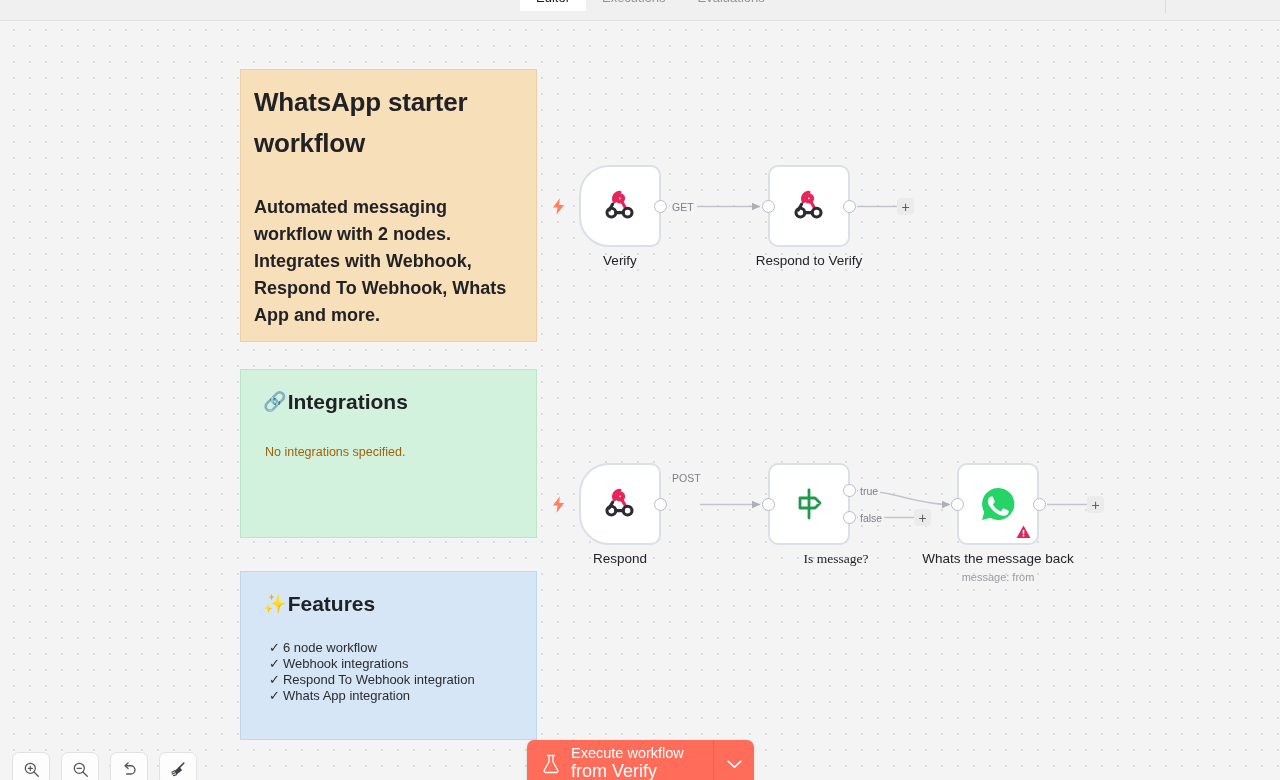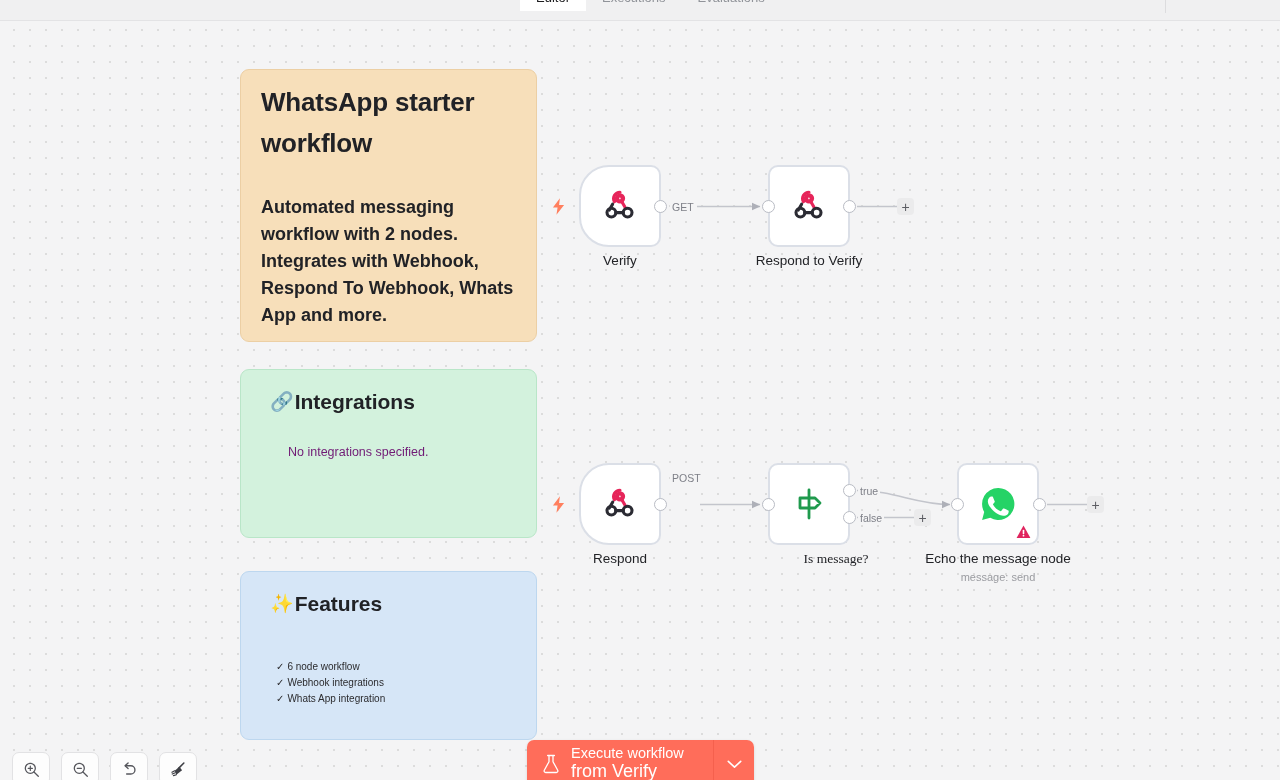--- a/index.html
+++ b/index.html
@@ -41,22 +41,22 @@
     border-radius: 6px 6px 0 0;
     line-height: 16px;
     cursor: pointer;
     white-space: nowrap;
   }
   .tab.active { background: #ffffff; color: #1c1c1e; font-weight: 400; }
 
   
   .sticky {
     position: absolute;
-    border-radius: 9px;
-    padding: 12px 12px 12px 20px;
+    border-radius: 0;
+    padding: 12px 12px 12px 13px;
     z-index: 5;
     overflow: hidden;
   }
   .sticky.orange { background: #f7dfba; border: 1px solid #eccfa4; }
   .sticky.green  { background: #d3f2dd; border: 1px solid #b9e6c8; }
   .sticky.blue   { background: #d6e6f7; border: 1px solid #bdd7ef; }
 
   #note-overview { left: 240px; top: 69px; width: 297px; height: 273px; }
   #note-integrations { left: 240px; top: 369px; width: 297px; height: 169px; }
   #note-features { left: 240px; top: 571px; width: 297px; height: 169px; }
@@ -70,26 +70,26 @@
     line-height: 1.5; margin-top: 30px;
   }
   .note-h2 {
     font-size: 21px; font-weight: 700; color: #212226;
     line-height: 1.2; display: flex; align-items: center; gap: 1px;
     margin-top: 7px; margin-left: 9px;
   }
   .note-h2 .emoji { font-size: 19px; line-height: 1; }
   .note-h2 .emoji.sparkles { color: #e8a33d; }
   .note-p {
-    font-size: 12.5px; color: #701a75; margin-top: 30px; margin-left: 27px;
+    font-size: 12.5px; color: #a16207; margin-top: 30px; margin-left: 11px;
     line-height: 1.3;
   }
   .note-list {
-    margin-top: 43px; margin-left: 15px;
-    font-size: 10px; color: #2b2b2e; line-height: 16px;
+    margin-top: 24px; margin-left: 15px;
+    font-size: 13px; color: #2b2b2e; line-height: 16px;
   }
   .note-list li { list-style: none; white-space: nowrap; }
   .note-list li .chk { color: #2b2b2e; margin-right: 3px; }
 
   
   .node {
     position: absolute;
     width: 82px; height: 82px;
     background: #ffffff;
     border: 2px solid #dbdfe7;
@@ -224,20 +224,21 @@
   </div>
 
   <div class="sticky blue" id="note-features">
     <div class="note-h2">
       <span class="emoji sparkles">✨</span>
       <span>Features</span>
     </div>
     <ul class="note-list" id="features-list">
         <li><span class="chk">✓</span><span>6 node workflow</span></li>
         <li><span class="chk">✓</span><span>Webhook integrations</span></li>
+        <li><span class="chk">✓</span><span>Respond To Webhook integration</span></li>
         <li><span class="chk">✓</span><span>Whats App integration</span></li>
       </ul>
   </div>
 
   <svg class="bolt" style="left:552px; top:198px;" viewBox="0 0 14 18">
     <path d="M8.5,0 L1,10 L6,10 L4.8,18 L13,7.5 L7.6,7.5 Z" fill="#ff7f5e"></path>
   </svg>
   <div class="node trigger" id="node-verify" style="left:579px; top:165px;">
     <svg class="node-icon" viewBox="0 0 40 40">
       <path d="M20 6.2 a6.4 6.4 0 0 0 -5.6 9.5 l3.6 -2.1 a2.3 2.3 0 1 1 4.2 -1.1 c0 .8 -.4 1.5 -1 2 l4 7.1" fill="none" stroke="#e6255a" stroke-width="3.1" stroke-linecap="round"></path>
@@ -305,22 +306,22 @@
     </svg>
     <svg class="warn-badge" viewBox="0 0 16 15">
       <path d="M8 0.6 L15.4 14 H0.6 Z" fill="#e0245e"></path>
       <rect x="7.15" y="5.2" width="1.7" height="4.6" rx="0.8" fill="#ffffff"></rect>
       <circle cx="8" cy="11.5" r="0.95" fill="#ffffff"></circle>
     </svg>
   </div>
   <div class="endpoint" style="left:951px; top:498px;"></div>
   <div class="endpoint" style="left:1033px; top:498px;"></div>
   <div class="plus-btn" style="left:1087px; top:496px;">+</div>
-  <div class="node-label" style="left:898px; top:551px; width:200px;">Echo the message node</div>
-  <div class="node-sublabel" style="left:898px; top:571px; width:200px;">message: send</div>
+  <div class="node-label" style="left:898px; top:551px; width:200px;">Whats the message back</div>
+  <div class="node-sublabel" style="left:898px; top:571px; width:200px;">message: from</div>
 
   <div id="zoom-toolbar">
     <div class="tool-btn">
       <svg width="17" height="17" viewBox="0 0 20 20">
         <circle cx="8.6" cy="8.6" r="5.9" fill="none" stroke="#55565c" stroke-width="1.5"></circle>
         <path d="M12.9 12.9 L18 18" stroke="#55565c" stroke-width="1.5" stroke-linecap="round"></path>
         <path d="M6.1 8.6 h5 M8.6 6.1 v5" stroke="#55565c" stroke-width="1.4" stroke-linecap="round"></path>
       </svg>
     </div>
     <div class="tool-btn">

